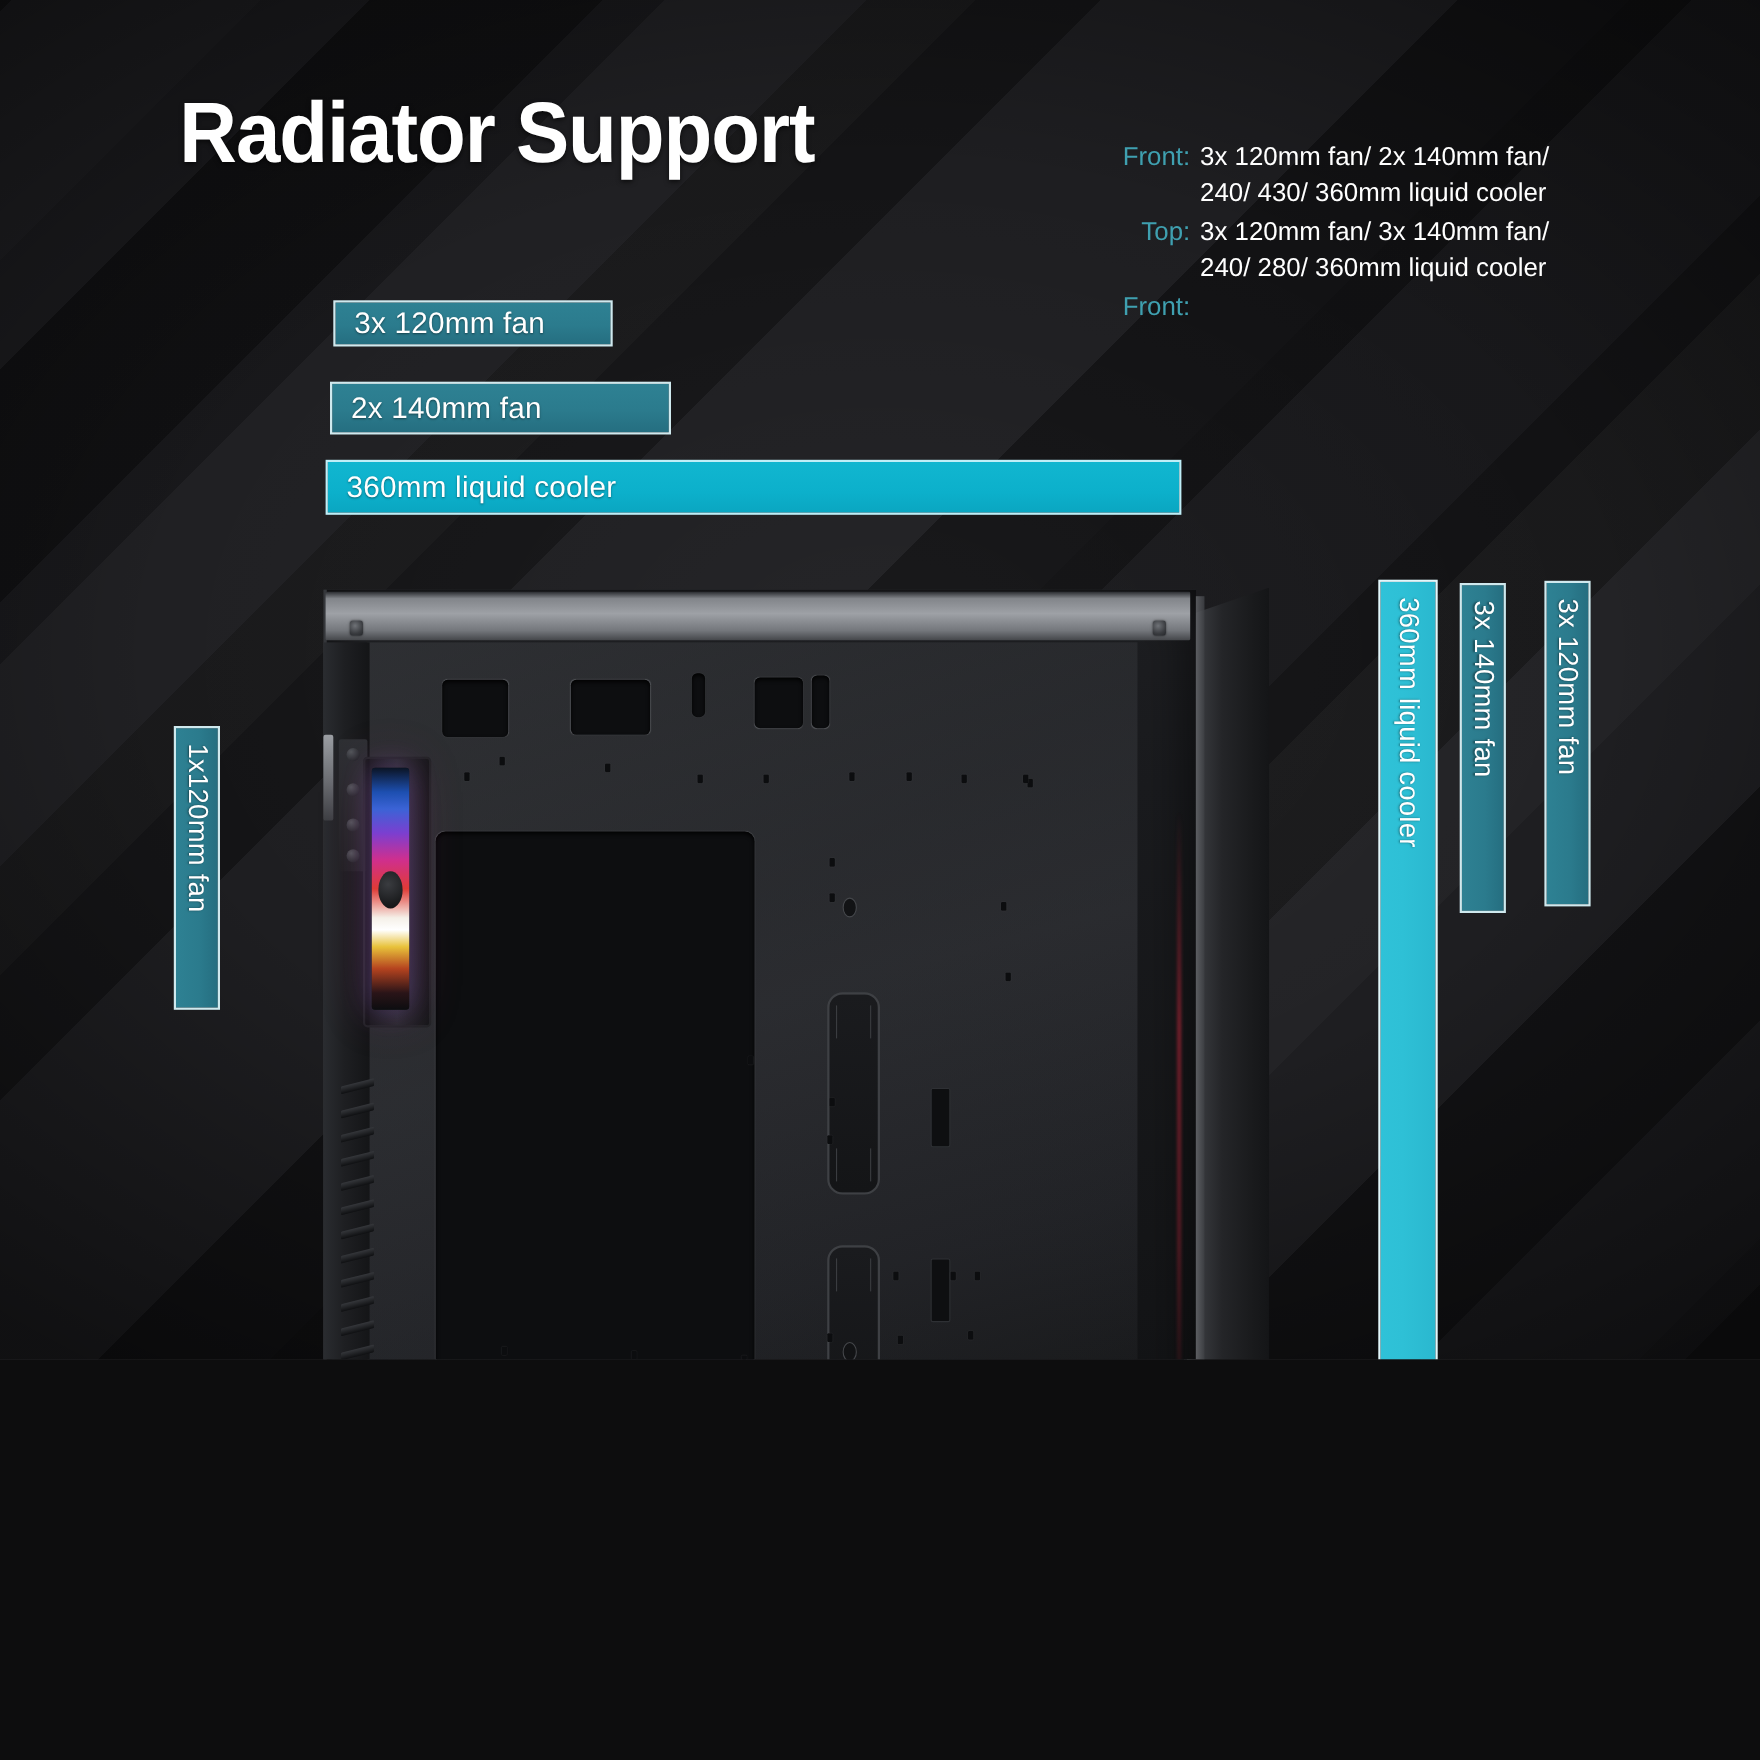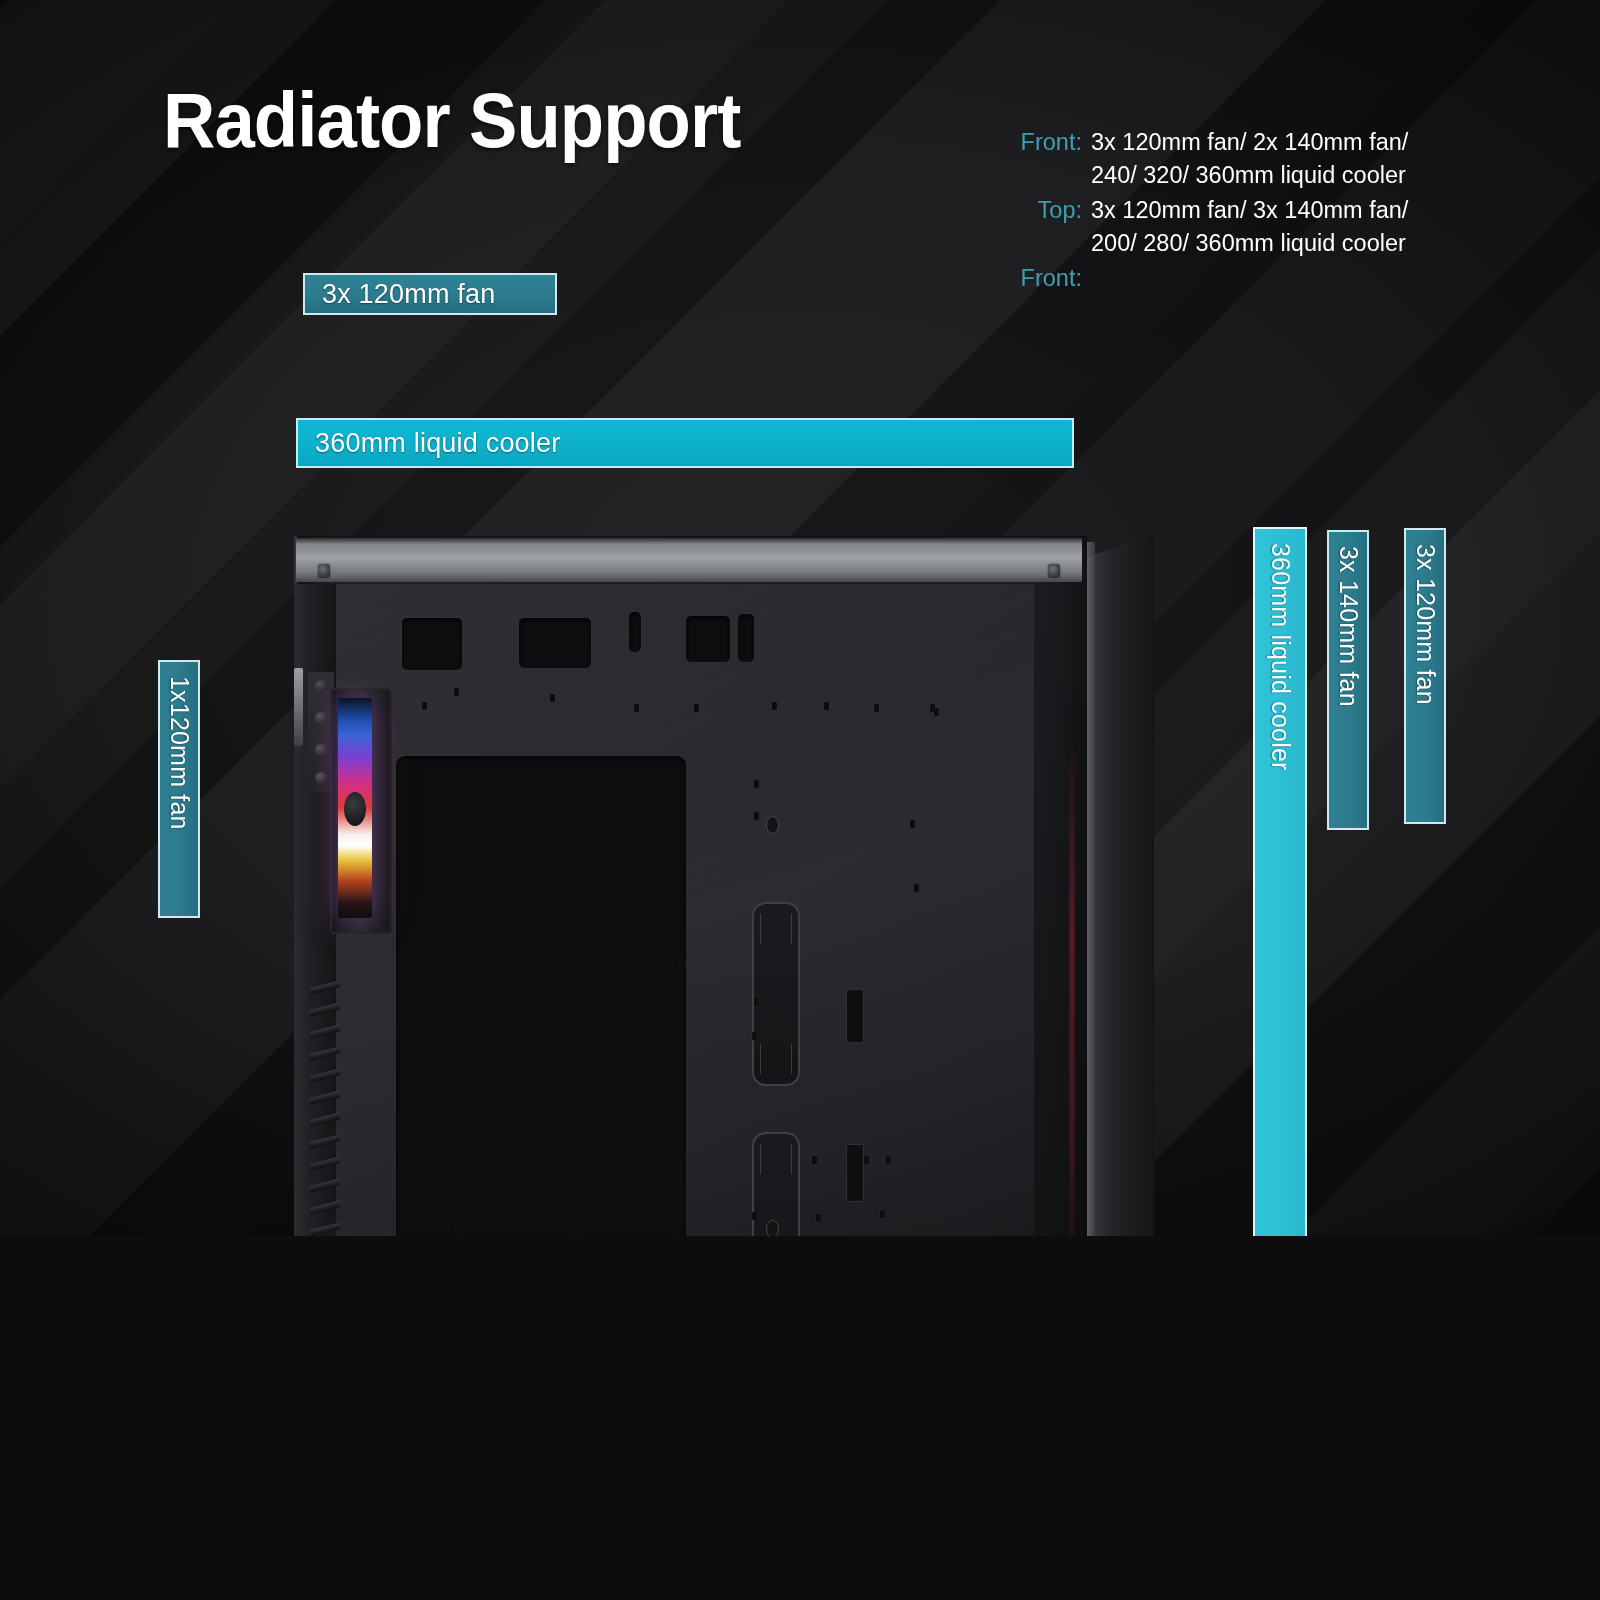--- a/index.html
+++ b/index.html
@@ -476,33 +476,34 @@
   <div class="bg-bands"></div>
   <div class="bg-band-hi"></div>
   <div class="bg-vignette"></div>
 
   <div class="title">Radiator Support</div>
 
   <div class="spec-list">
     <div class="spec-row">
       <span class="spec-key">Front:</span>
       <span class="spec-val">3x 120mm fan/ 2x 140mm fan/
-240/ 320/ 360mm liquid cooler</span>
+240/ 430/ 360mm liquid cooler</span>
     </div>
     <div class="spec-row">
       <span class="spec-key">Top:</span>
       <span class="spec-val">3x 120mm fan/ 3x 140mm fan/
-200/ 280/ 360mm liquid cooler</span>
+240/ 280/ 360mm liquid cooler</span>
     </div>
     <div class="spec-row">
       <span class="spec-key">Front:</span>
     </div>
   </div>
 
   <div class="badge teal" id="badge-120">3x 120mm fan</div>
+  <div class="badge teal" id="badge-140">2x 140mm fan</div>
   <div class="badge cyan" id="badge-360">360mm liquid cooler</div>
 
   <div class="vbadge teal" id="vbadge-left">
     <span class="vtext">1x120mm fan</span>
   </div>
 
   <div class="vbadge teal" id="vbadge-120r">
     <span class="vtext">3x 120mm fan</span>
   </div>
   <div class="vbadge teal" id="vbadge-140r">

